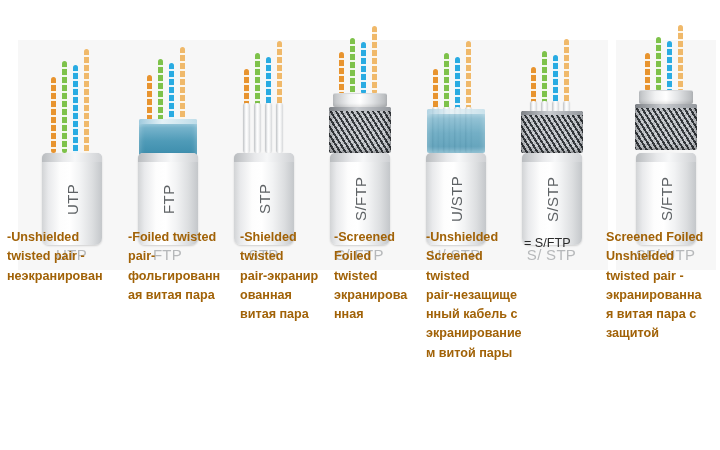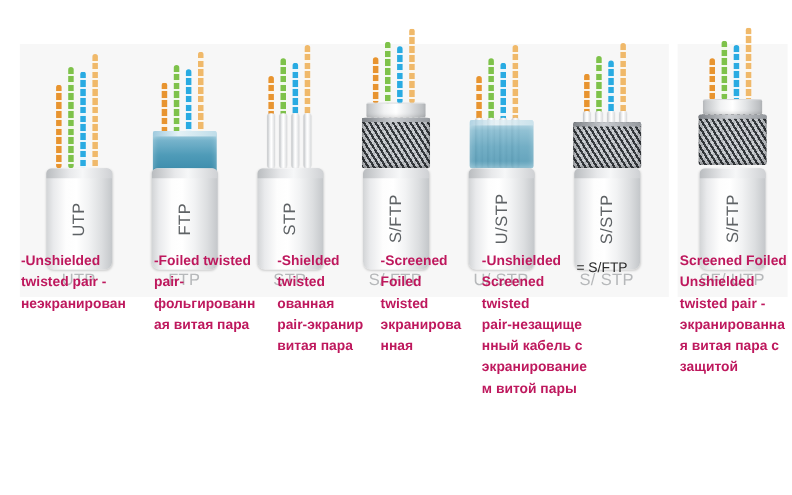--- a/index.html
+++ b/index.html
@@ -140,24 +140,23 @@
     font-size:15px;
     color:#b6b8ba;
     letter-spacing:.3px;
     white-space:nowrap;
   }
   .desc{
     position:absolute;
     top:228px;
     font-size:12.6px;
     font-weight:bold;
-    color:#be185d;
+    color:#a16207;
     line-height:1.53;
     width:112px;
-    margin-left:12px;
   }
 
   .eq{
     position:absolute;
     top:236px;
     font-size:12.6px;
     font-weight:normal;
     color:#2b2b2b;
     width:112px;
   }
@@ -289,22 +288,22 @@
   <div class="desc" style="left:128px">
     <div>-Foiled twisted</div>
     <div>pair-</div>
     <div>фольгированн</div>
     <div>ая витая пара</div>
   </div>
 
   <div class="desc" style="left:240px">
     <div>-Shielded</div>
     <div>twisted</div>
+    <div>pair-экранир</div>
     <div>ованная</div>
-    <div>pair-экранир</div>
     <div>витая пара</div>
   </div>
 
   <div class="desc" style="left:334px">
     <div>-Screened</div>
     <div>Foiled</div>
     <div>twisted</div>
     <div>экранирова</div>
     <div>нная</div>
   </div>

